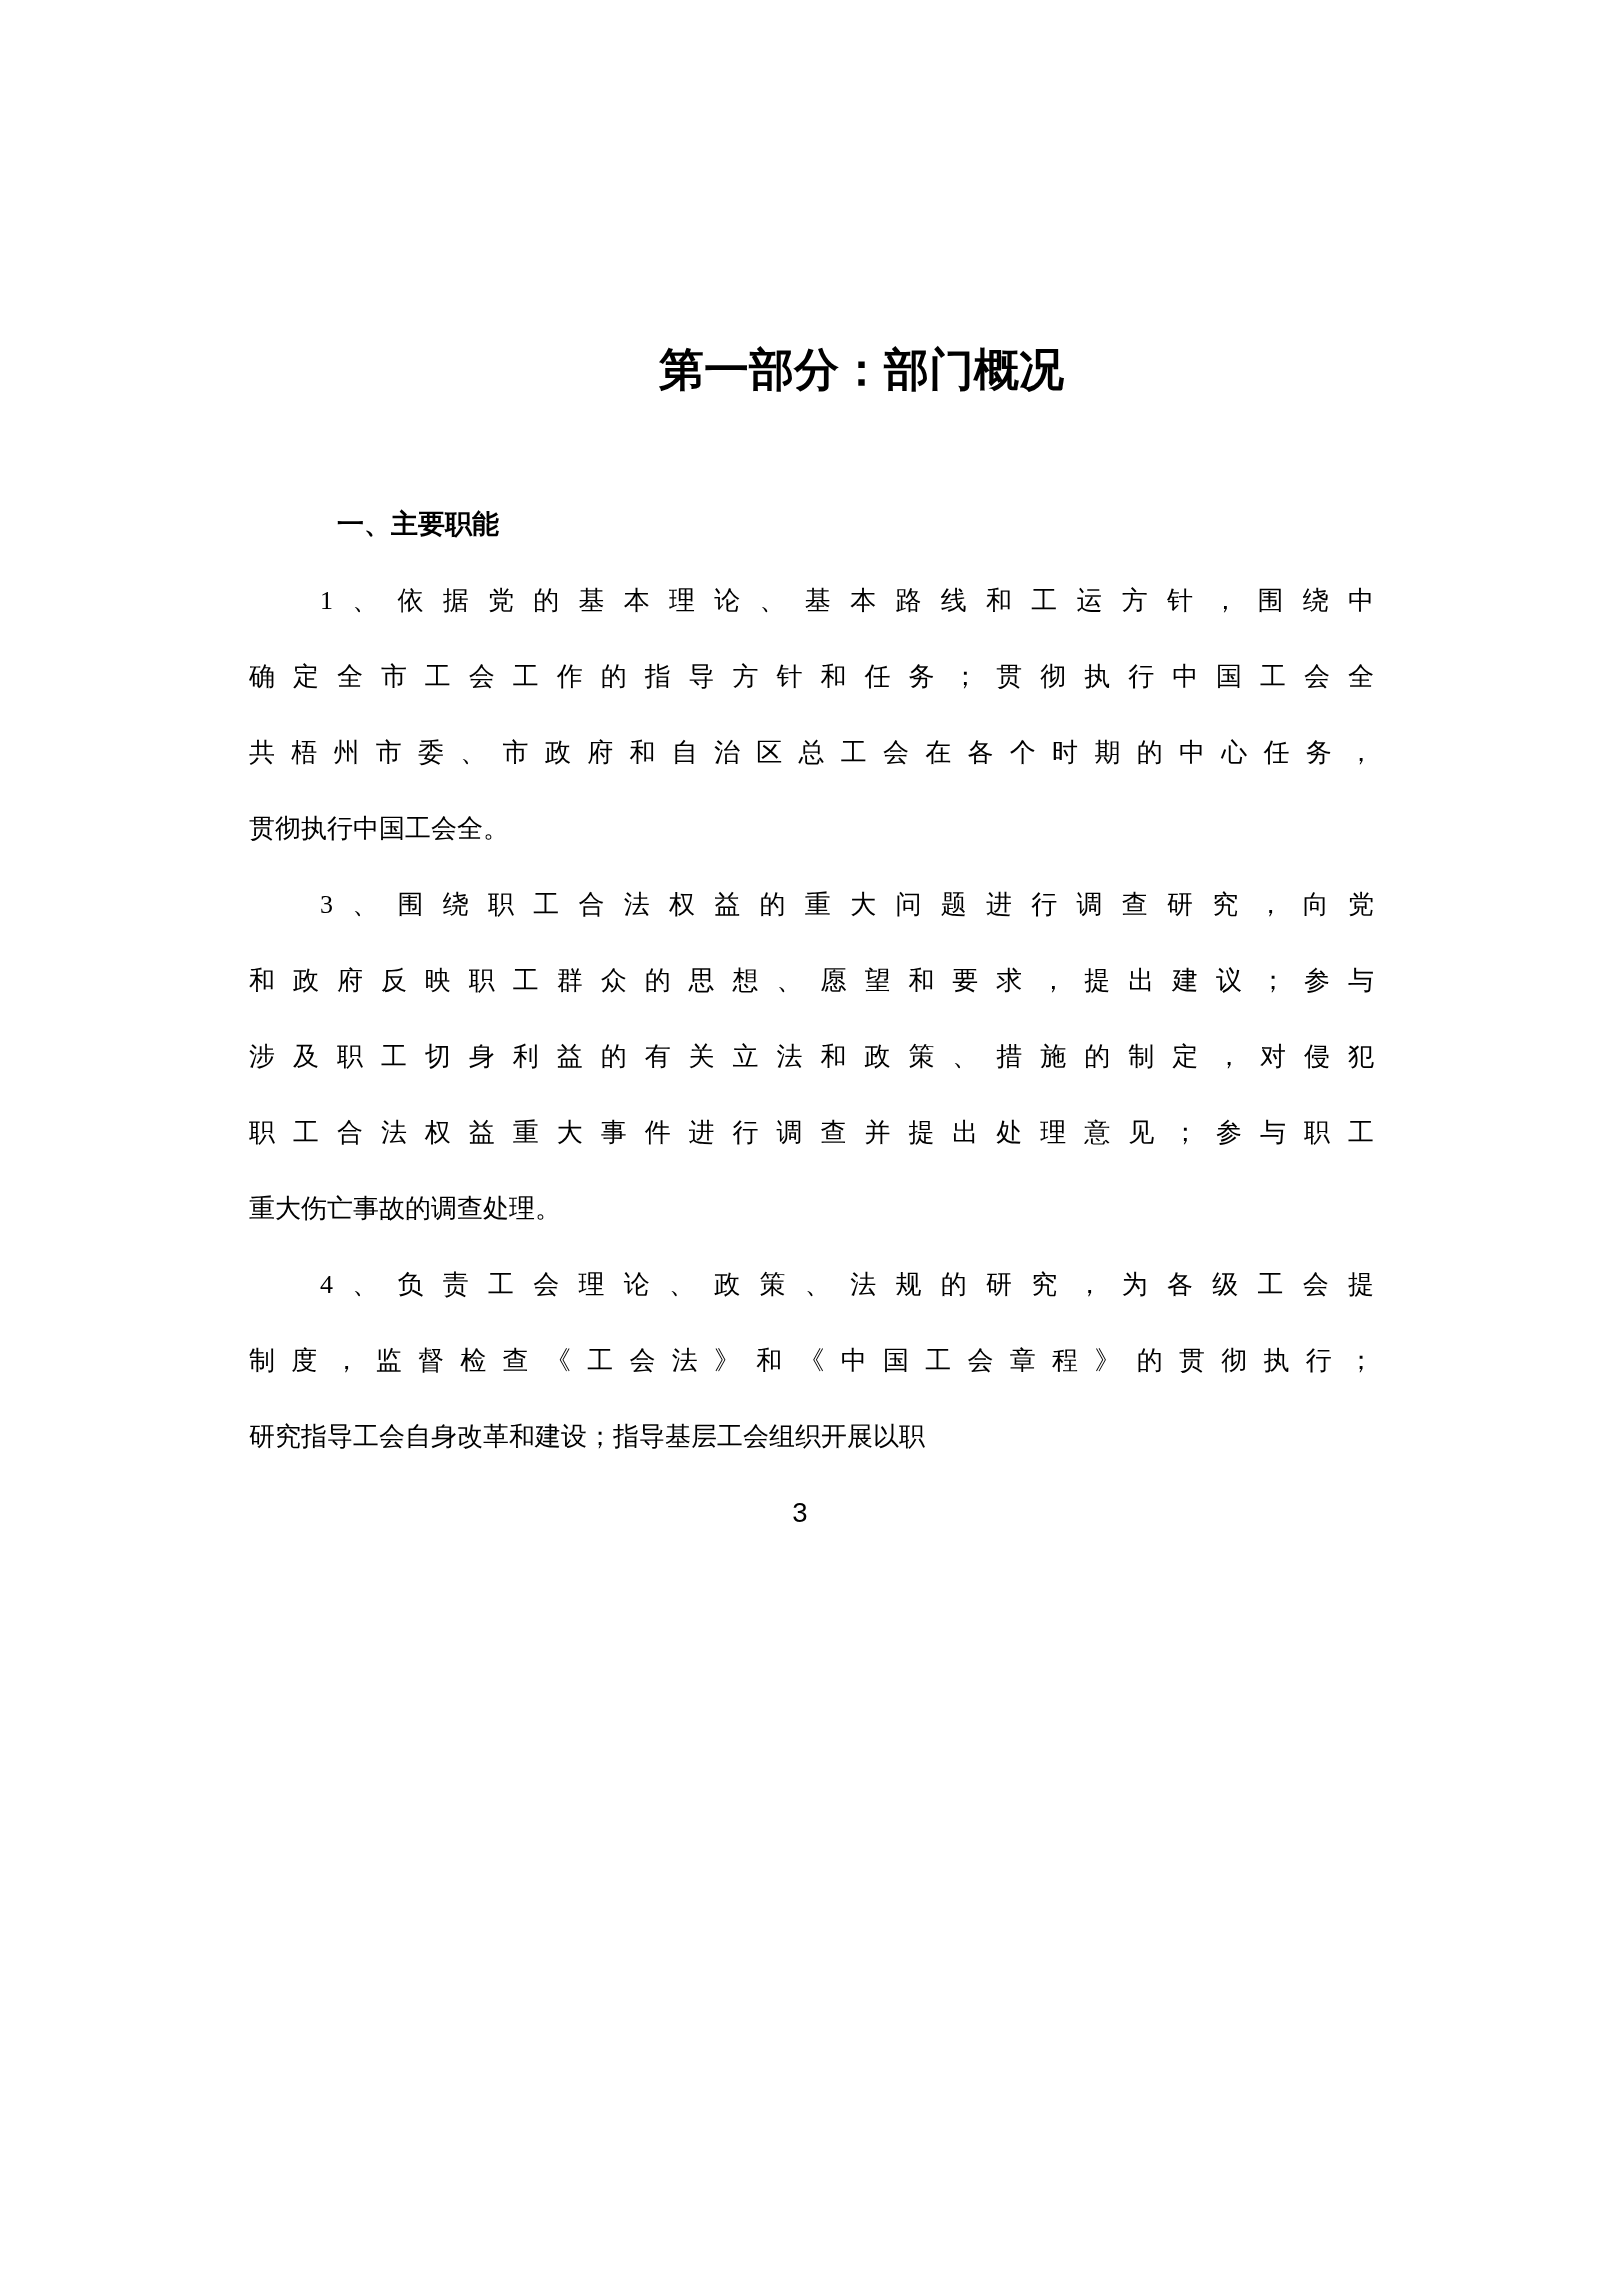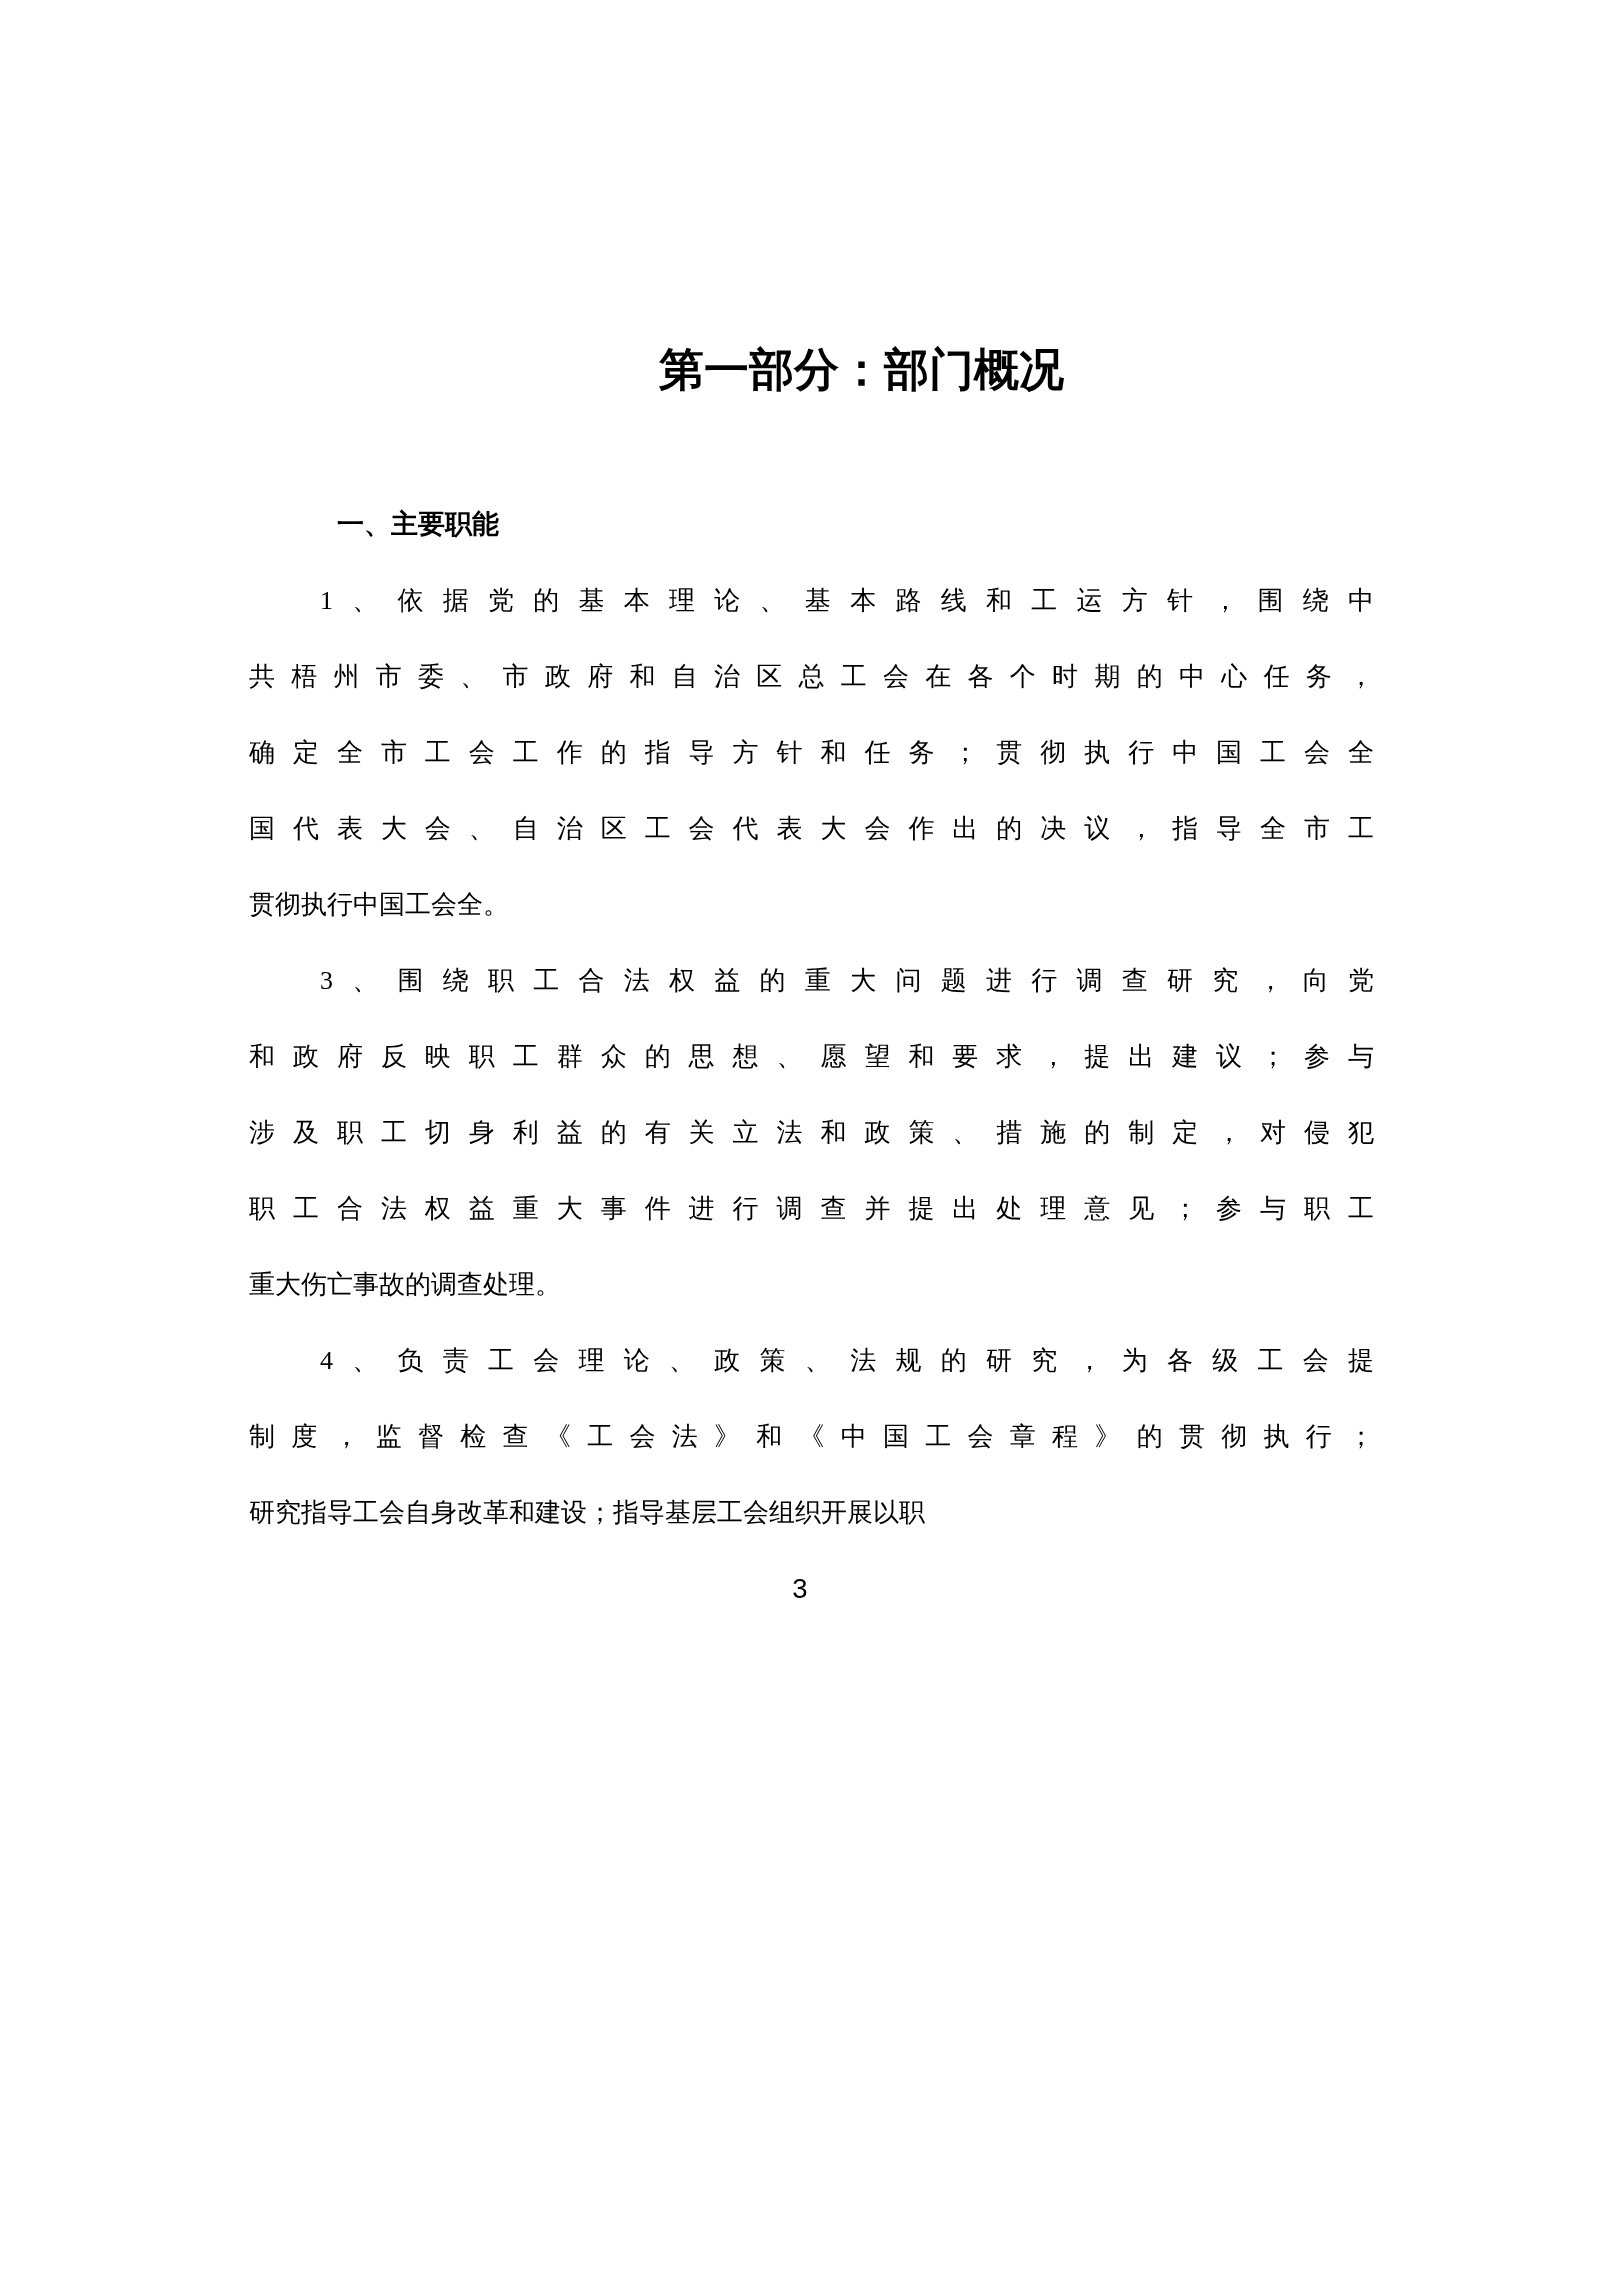--- a/index.html
+++ b/index.html
@@ -60,23 +60,22 @@
 </head>
 <body>
 
 <div class="page">
   <div class="content">
     <h1 class="doc-title">第一部分：部门概况</h1>
     <h2 class="section-heading">一、主要职能</h2>
     <div class="paragraphs" id="paragraphs">
         <div class="para">
           <div class="line para-first">1、依据党的基本理论、基本路线和工运方针，围绕中</div>
+          <div class="line">确定全市工会工作的指导方针和任务；贯彻执行中国工会全</div>
           <div class="line">共梧州市委、市政府和自治区总工会在各个时期的中心任务，</div>
-          <div class="line">确定全市工会工作的指导方针和任务；贯彻执行中国工会全</div>
-          <div class="line">国代表大会、自治区工会代表大会作出的决议，指导全市工</div>
           <div class="line para-last">贯彻执行中国工会全。</div>
         </div>
         <div class="para">
           <div class="line para-first">3、围绕职工合法权益的重大问题进行调查研究，向党</div>
           <div class="line">和政府反映职工群众的思想、愿望和要求，提出建议；参与</div>
           <div class="line">涉及职工切身利益的有关立法和政策、措施的制定，对侵犯</div>
           <div class="line">职工合法权益重大事件进行调查并提出处理意见；参与职工</div>
           <div class="line para-last">重大伤亡事故的调查处理。</div>
         </div>
         <div class="para">

